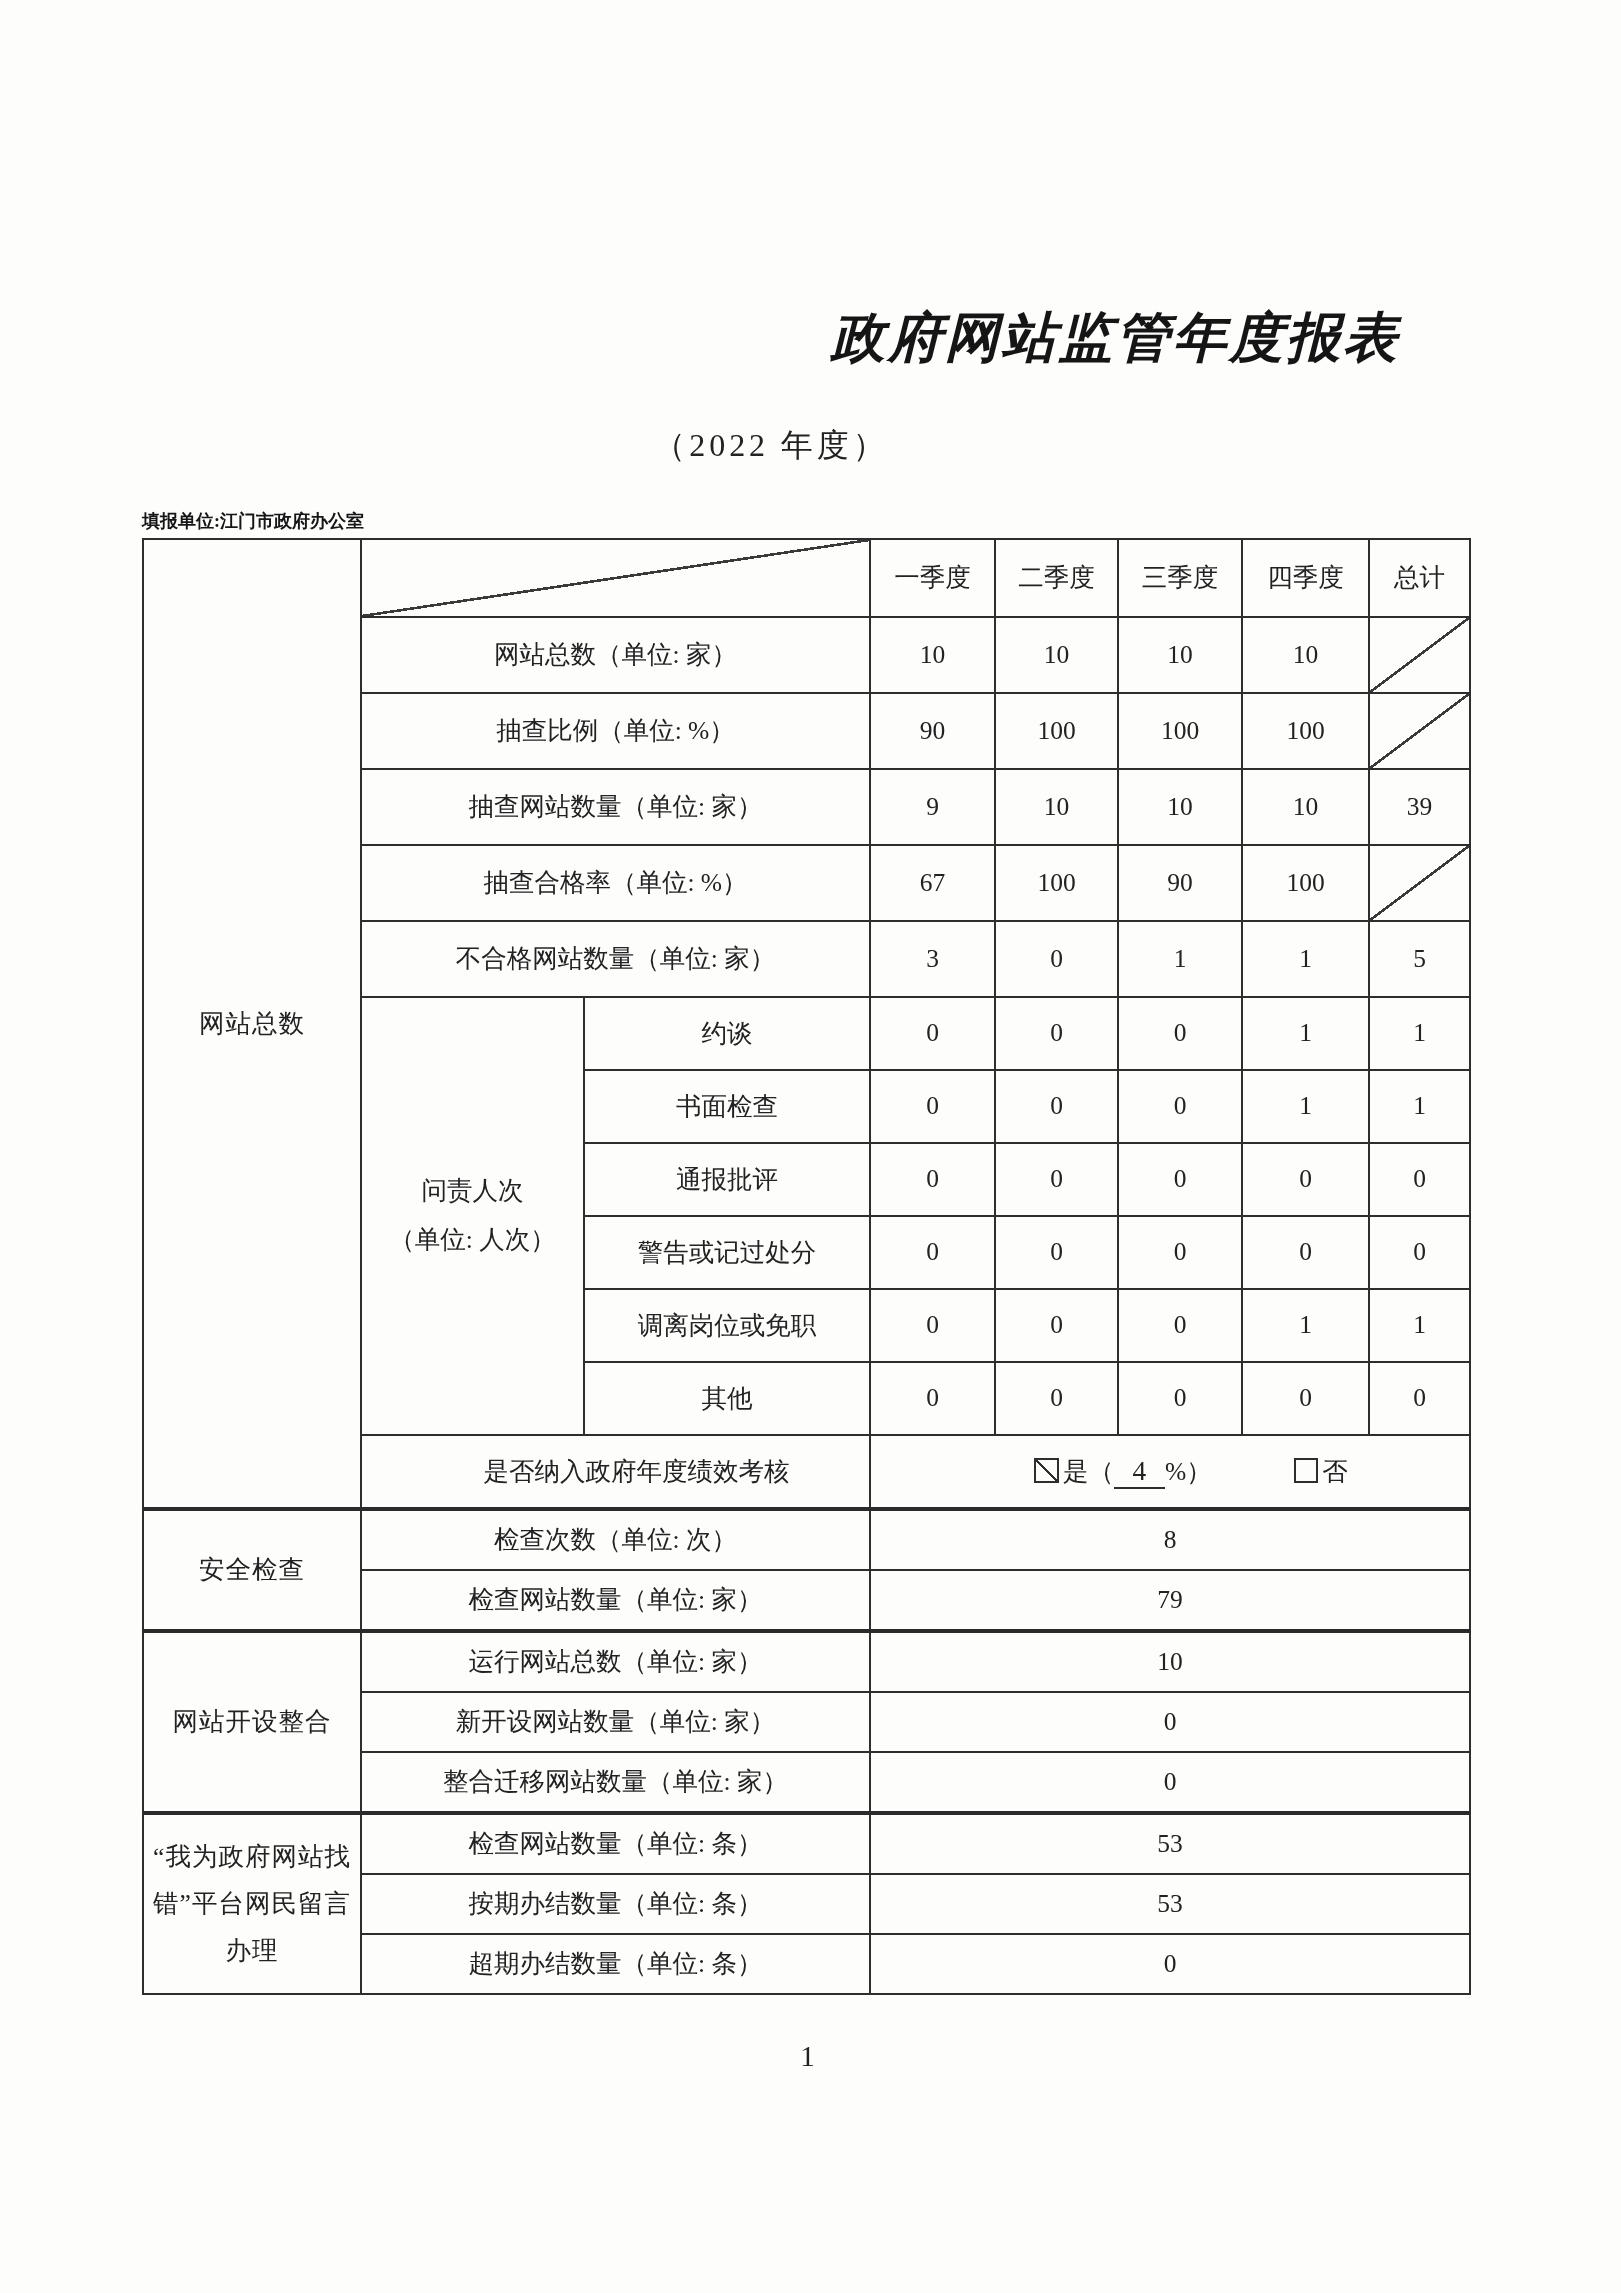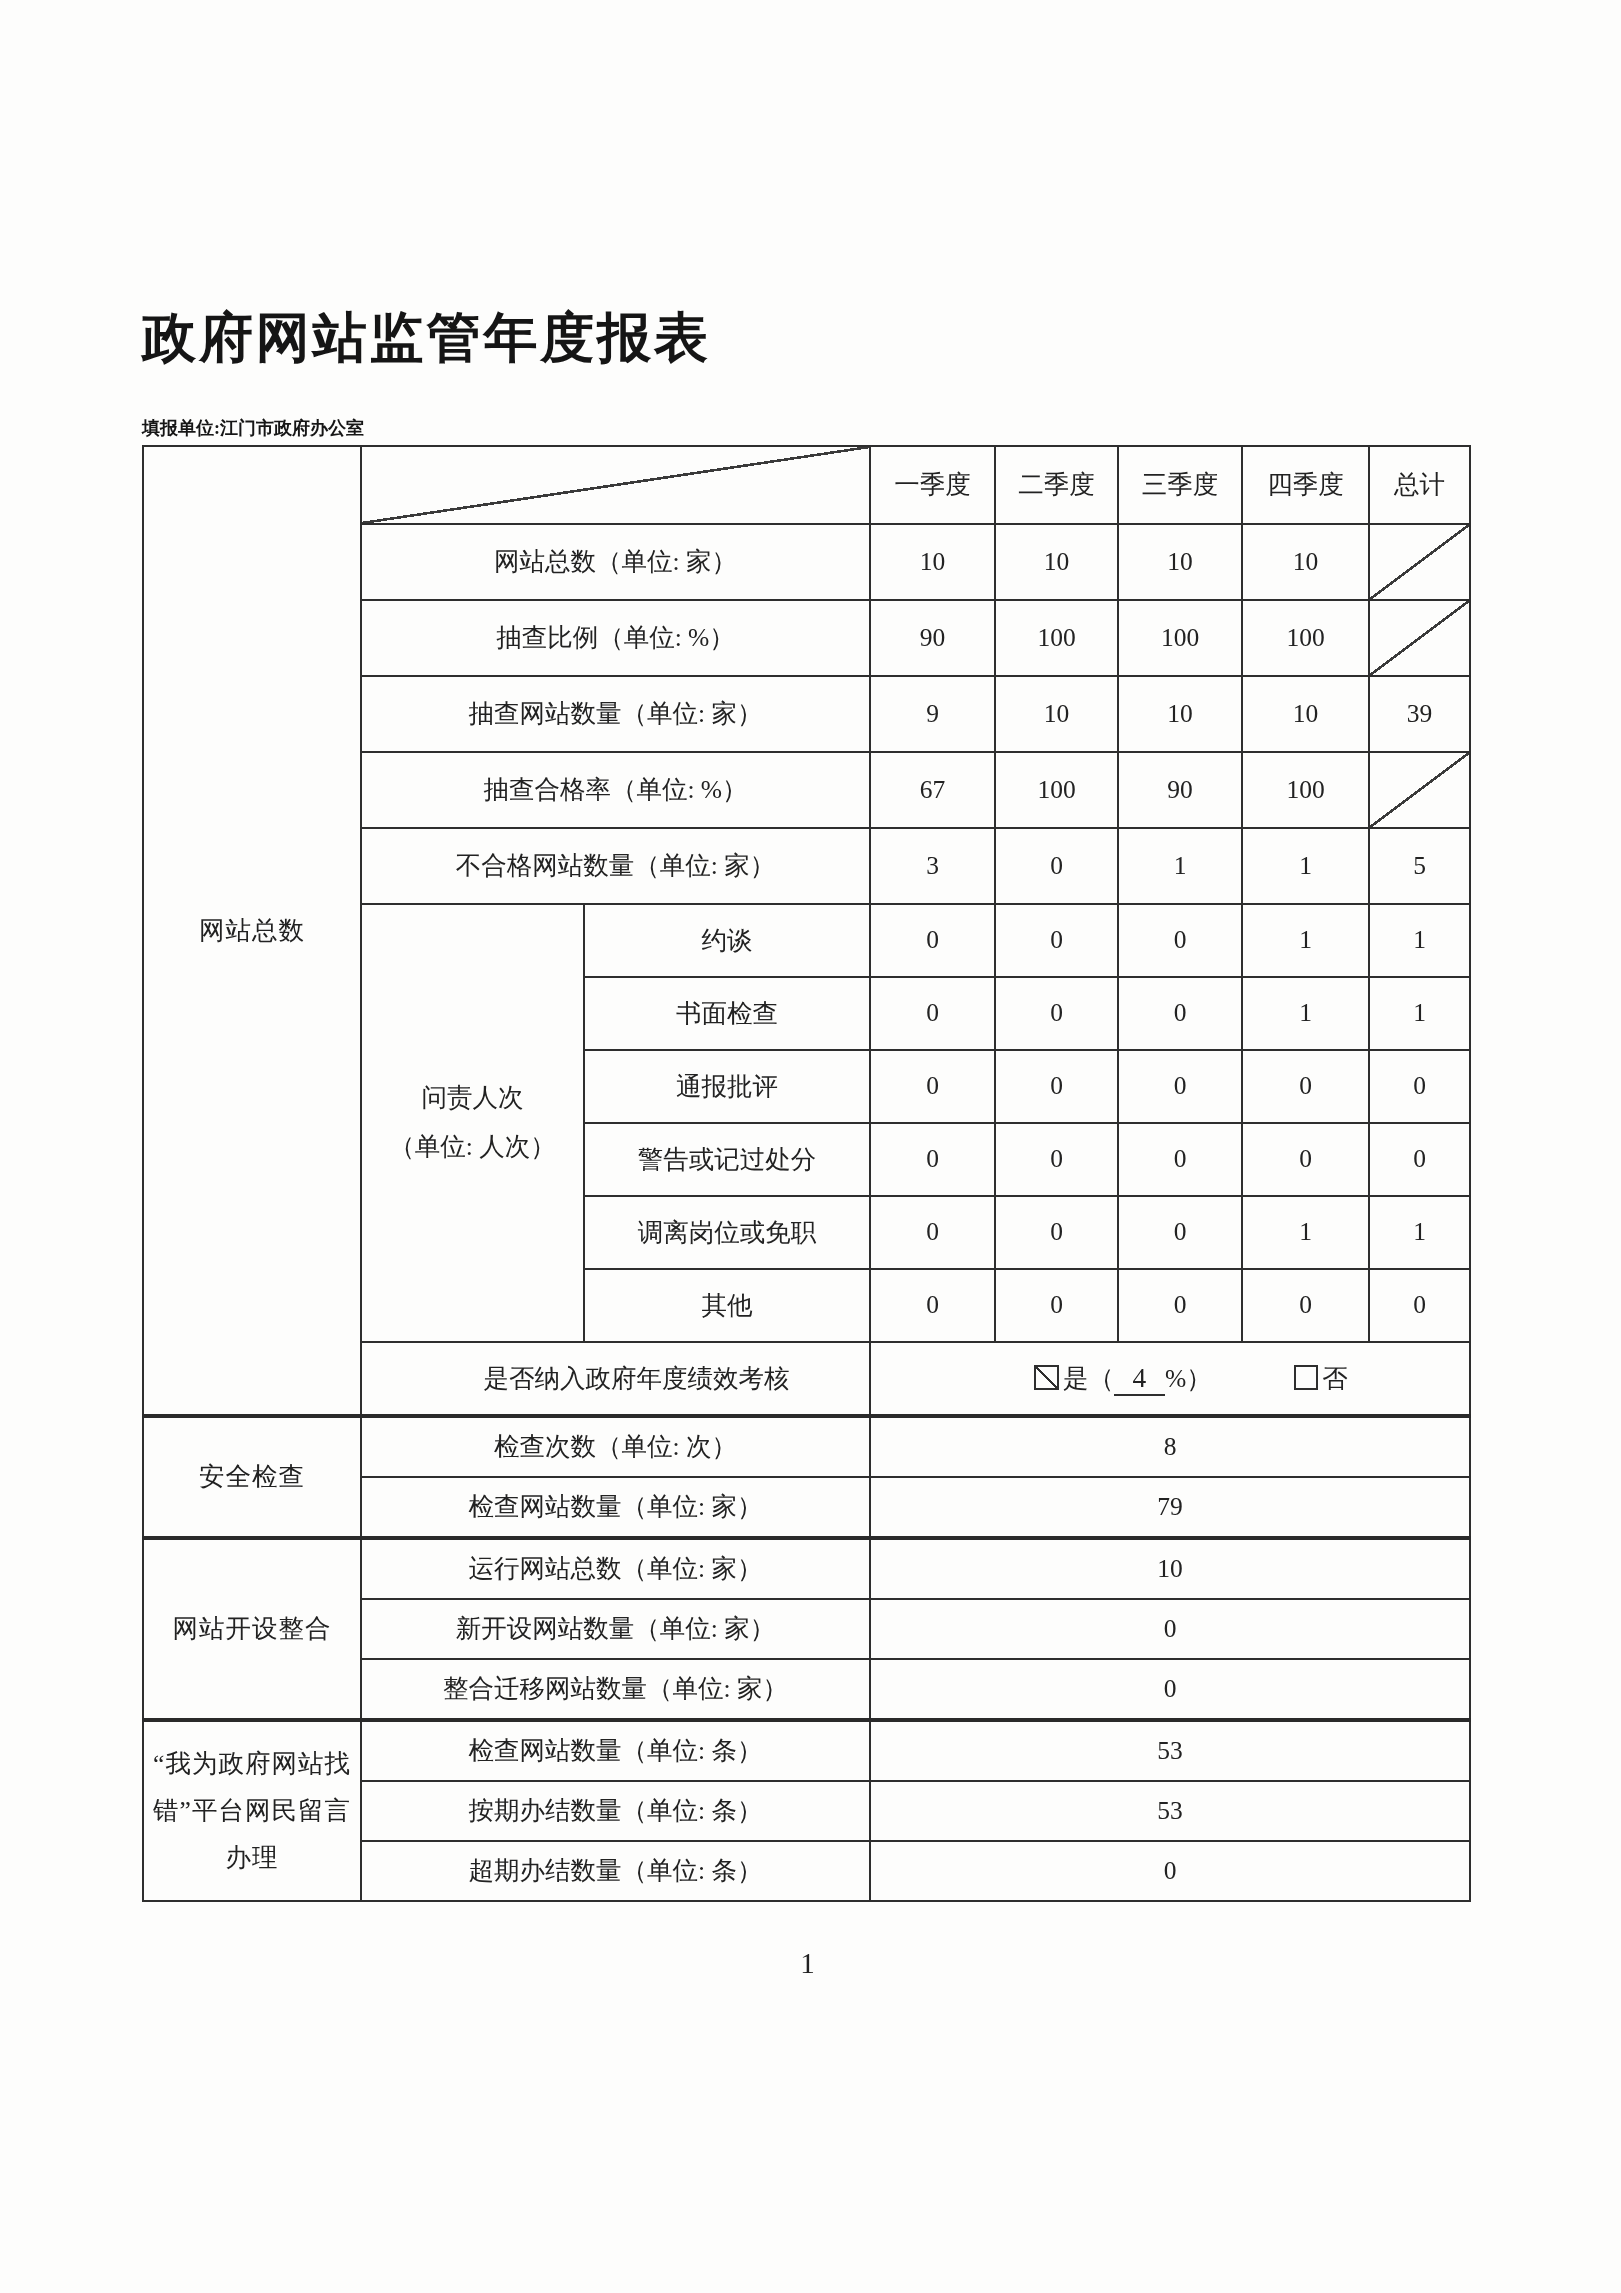--- a/index.html
+++ b/index.html
@@ -7,23 +7,24 @@
     position:relative;
     width:1621px;height:2294px;
     background:#fdfdfc;
     font-family:"Liberation Serif","DejaVu Serif",serif;
     color:#1f1f1f;
     overflow:hidden;
   }
   .content{position:absolute;left:142px;top:0;width:1331px;}
   .title{
     margin:0;padding-top:302px;margin-right:73px;
-    text-align:left;
+    text-align:right;
     font-size:54px;font-weight:bold;letter-spacing:2.9px;
     color:#151515;
+    font-style:italic;
   }
   .subtitle{
     margin:0;margin-top:49px;margin-right:73px;
     text-align:center;
     font-size:32px;font-weight:normal;letter-spacing:3.9px;
     color:#222;
   }
   .unit-line{
     margin-top:41px;margin-bottom:4.9px;
     font-size:18px;font-weight:bold;color:#161616;
@@ -80,20 +81,21 @@
     font-size:29px;color:#222;
   }
 </style>
 </head>
 <body>
 
 <div class="page">
   <div class="content">
 
     <h1 class="title">政府网站监管年度报表</h1>
+    <div class="subtitle">（2022 年度）</div>
 
     <div class="unit-line"><span>填报单位:</span><span>江门市政府办公室</span></div>
 
     <table class="report">
       <colgroup>
         <col style="width:218px">
           <col style="width:223px">
           <col style="width:286px">
         <col style="width:125px">
           <col style="width:123px">

